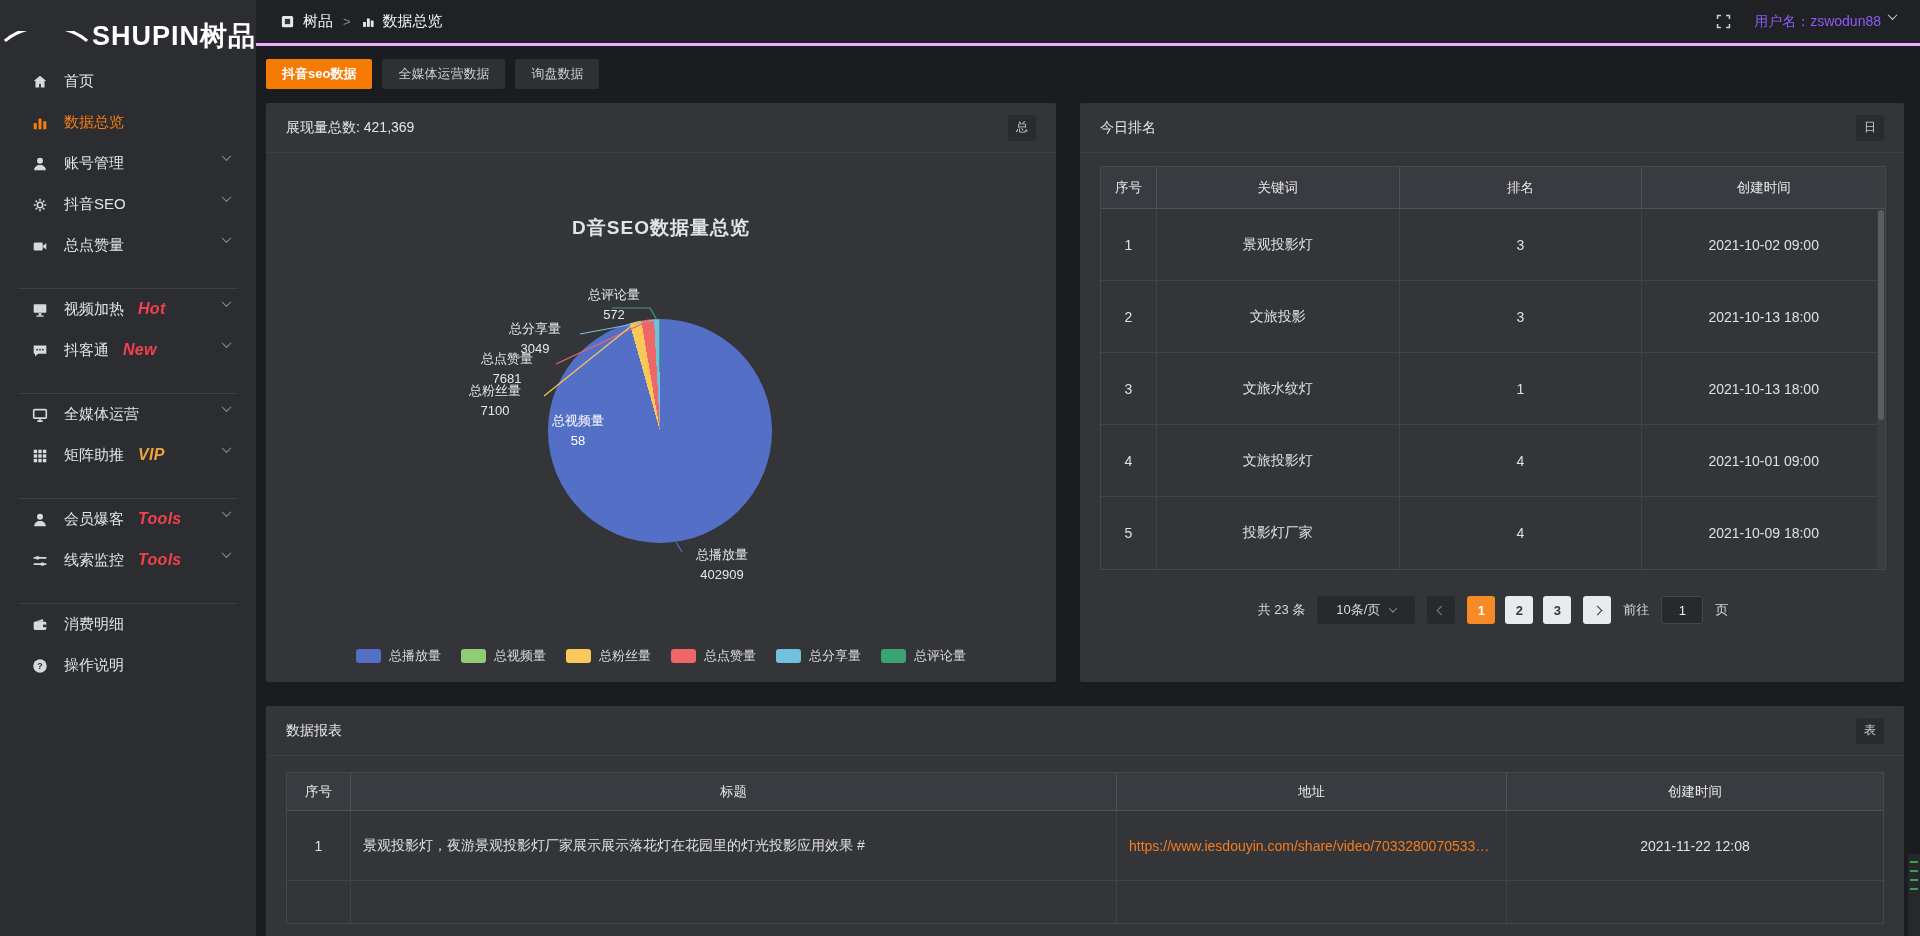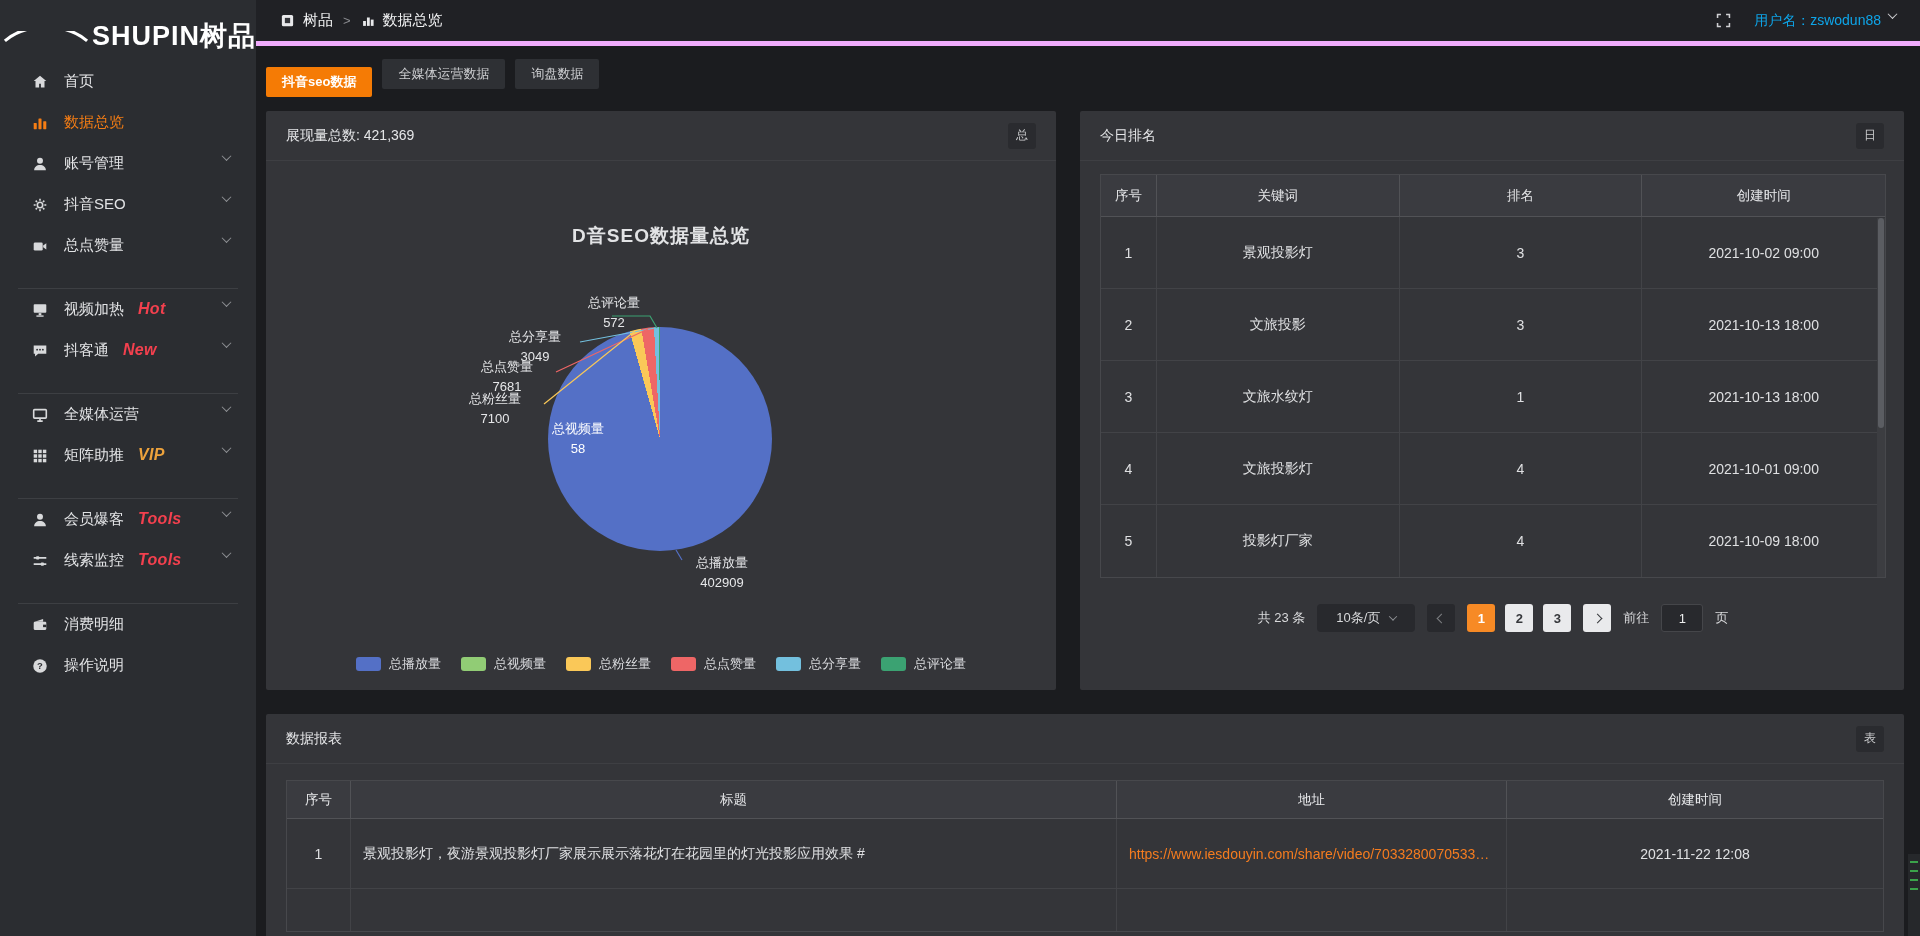--- a/index.html
+++ b/index.html
@@ -19,33 +19,33 @@
   .menu-item.active .mi-icon { color:#f57d14; }
   .badge { font-size:16px; font-style:italic; font-weight:bold; margin-left:14px; letter-spacing:.3px; }
   .badge-red { color:#f3404e; }
   .badge-vip { color:#eea33c; }
   .chev { display:inline-block; width:7px; height:7px; border-right:1.6px solid #8e9094; border-bottom:1.6px solid #8e9094; transform:rotate(45deg) translate(-1px,-1px); }
   .menu-item .chev { margin-left:auto; }
   .menu-divider { height:1px; background:#3d3f43; margin:11px 18px; }
 
   
   .main { flex:1; display:flex; flex-direction:column; min-width:0; }
-  .topbar { height:46px; background:#202125; border-bottom:5px solid #f0abfc; display:flex; align-items:center; padding:0 24px; flex-shrink:0; }
+  .topbar { height:46px; background:#202125; border-bottom:3px solid #f0abfc; display:flex; align-items:center; padding:0 24px; flex-shrink:0; }
   .crumb { display:flex; align-items:center; gap:8px; font-size:15px; color:#f2f3f4; cursor:pointer; }
   .crumb-sep { color:#8a8c90; font-size:13px; margin:0 2px; }
   .topbar-right { margin-left:auto; display:flex; align-items:center; gap:22px; }
   .fullscreen-btn { cursor:pointer; display:flex; }
-  .user { display:flex; gap:8px; font-size:14px; color:#0ea5e9; cursor:pointer; }
+  .user { display:flex; gap:8px; font-size:14px; color:#8b5cf6; cursor:pointer; }
   .user .chev { border-color:#cfd0d3; }
 
   .content { flex:1; padding:0 16px 0 10px; overflow:hidden; }
   .tabs { display:flex; gap:10px; margin:13px 0 14px 0; }
   .tab { height:30px; padding:0 16px; border:none; border-radius:2px; font-size:13px; cursor:pointer;
          background:#2e3034; color:#cfd0d3; font-family:inherit; }
-  .tab.active { background:#f57b05; color:#fff; font-weight:bold;margin-top:8px; }
+  .tab.active { background:#f57b05; color:#fff; font-weight:bold; }
 
   .row1 { display:flex; gap:24px; }
   .panel { background:#343539; border-radius:2px; }
   .panel-head { height:50px; display:flex; align-items:center; justify-content:space-between; padding:0 20px; font-size:14px; color:#e5e6e8; border-bottom:1px solid #3e3f43;gap:18px; }
   .corner-btn { min-width:28px; height:26px; padding:0 6px; background:#2a2b2f; color:#cbccce; font-size:12px; border:none; border-radius:3px; cursor:pointer; font-family:inherit; }
 
   
   .chart-panel { width:790px; height:579px; flex-shrink:0; }
   .chart-body { position:relative; height:528px; }
   .chart-title { position:absolute; top:62px; width:100%; text-align:center; font-size:19px; font-weight:bold; color:#e2e3e5; letter-spacing:1px; }

